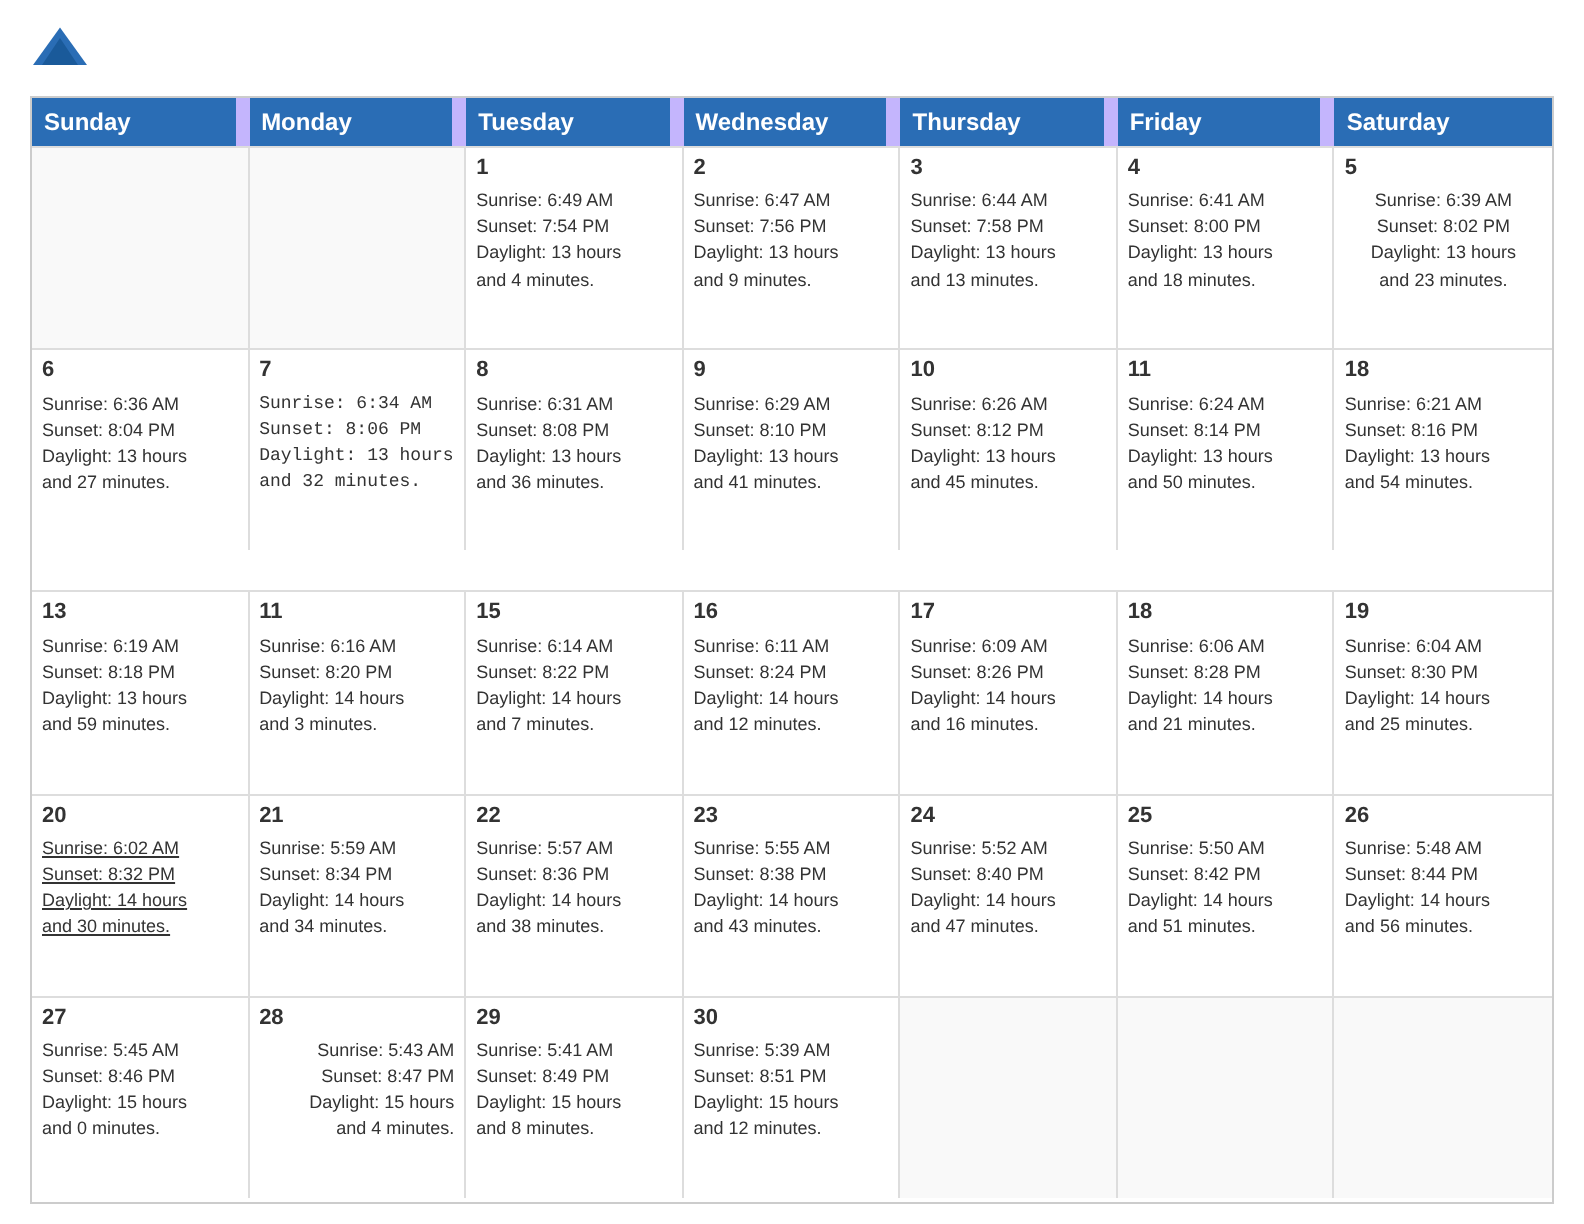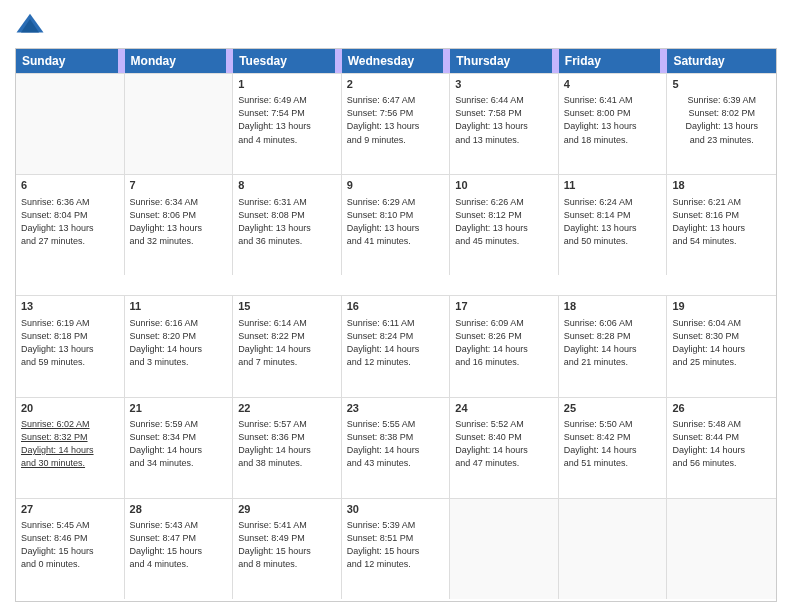--- a/index.html
+++ b/index.html
@@ -186,21 +186,21 @@
         <div class="cal-row" style="flex: 1 1 0%;">
           <div class="cal-cell">
             <span class="day-num">6</span>
             <div class="cell-text" style="white-space: pre-line;">Sunrise: 6:36 AM
 Sunset: 8:04 PM
 Daylight: 13 hours
 and 27 minutes.</div>
           </div>
           <div class="cal-cell">
             <span class="day-num">7</span>
-            <div class="cell-text" style="white-space: pre-line;">Sunrise: 6:34 AM
+            <div class="cell-text" style="white-space: pre-line; font-family: Liberation Mono, monospace;">Sunrise: 6:34 AM
 Sunset: 8:06 PM
 Daylight: 13 hours
 and 32 minutes.</div>
           </div>
           <div class="cal-cell">
             <span class="day-num">8</span>
             <div class="cell-text" style="white-space: pre-line;">Sunrise: 6:31 AM
 Sunset: 8:08 PM
 Daylight: 13 hours
 and 36 minutes.</div>
@@ -339,21 +339,21 @@
         <div class="cal-row" style="flex: 1 1 0%;">
           <div class="cal-cell">
             <span class="day-num">27</span>
             <div class="cell-text" style="white-space: pre-line;">Sunrise: 5:45 AM
 Sunset: 8:46 PM
 Daylight: 15 hours
 and 0 minutes.</div>
           </div>
           <div class="cal-cell">
             <span class="day-num">28</span>
-            <div class="cell-text" style="white-space: pre-line;">Sunrise: 5:43 AM
+            <div class="cell-text" style="white-space: pre-line; text-align: right;">Sunrise: 5:43 AM
 Sunset: 8:47 PM
 Daylight: 15 hours
 and 4 minutes.</div>
           </div>
           <div class="cal-cell">
             <span class="day-num">29</span>
             <div class="cell-text" style="white-space: pre-line;">Sunrise: 5:41 AM
 Sunset: 8:49 PM
 Daylight: 15 hours
 and 8 minutes.</div>

